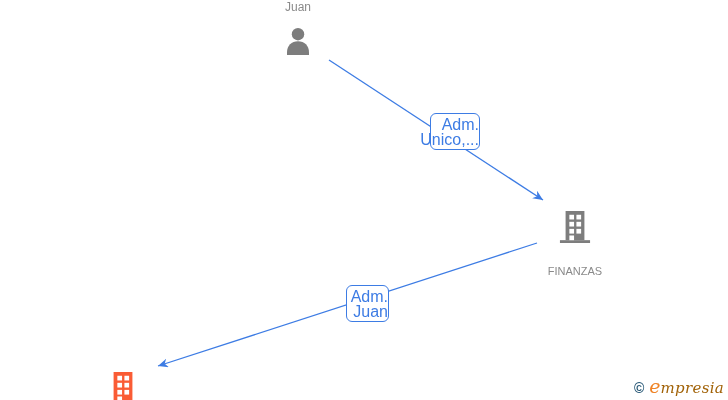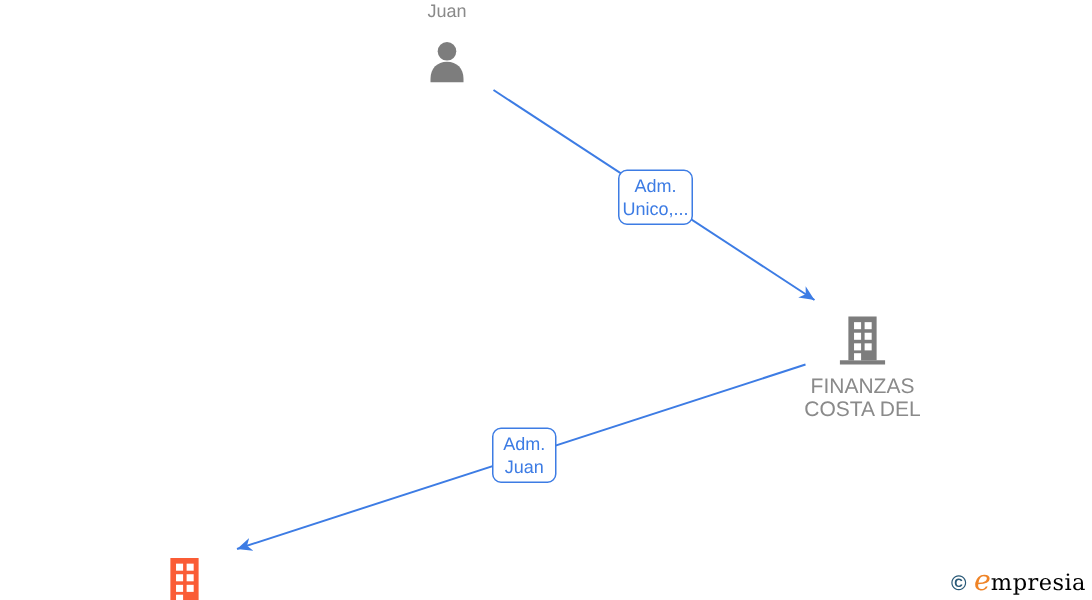--- a/index.html
+++ b/index.html
@@ -34,38 +34,39 @@
     font-size: 12px;
     line-height: 15px;
     text-align: center;
     white-space: nowrap;
   }
 
   .person-node { left: 247px; top: 0px; width: 102px; }
   .person-node .node-label { margin-bottom: 13px; }
 
   .company-node { left: 530px; top: 210px; width: 90px; }
-  .company-node .node-label { font-size: 14px; margin-top: 6px; }
+  .company-node .node-label { font-size: 11px; margin-top: 20px; }
 
   .subsidiary-node { left: 106px; top: 371px; width: 34px; }
 
   .edge-label {
     position: absolute;
     background: #ffffff;
     border: 1.5px solid #3d7ce4;
     border-radius: 6px;
     color: #3d7ce4;
-    font-size: 12px;
+    font-size: 16px;
     line-height: 15px;
     text-align: center;
     display: flex;
     flex-direction: column;
-    align-items: center;
+    align-items: flex-end;
     justify-content: center;
     cursor: pointer;
+    margin-left: 18px;
   }
   .edge-label-1 { left: 412px; top: 113px; width: 50px; height: 37px; }
   .edge-label-2 { left: 328px; top: 285px; width: 43px; height: 37px; }
 
   .watermark {
     position: absolute;
     right: 4px;
     bottom: 3px;
     display: flex;
     align-items: baseline;
@@ -79,22 +80,23 @@
   }
   .wm-e {
     font-family: "DejaVu Serif", serif;
     font-style: italic;
     font-size: 19px;
     line-height: 19px;
     color: #ef8326;
   }
   .wm-rest {
     font-family: "DejaVu Serif", serif;
+    font-style: italic;
     font-size: 15px;
-    color: #000000;
+    color: #a16207;
     letter-spacing: 0.3px;
   }
 </style>
 </head>
 <body>
 
 <div class="canvas">
 
   <svg class="edges-layer" viewBox="0 0 728 400" xmlns="http://www.w3.org/2000/svg">
     <defs>
@@ -126,21 +128,20 @@
       <rect x="11" y="4" width="5" height="5" fill="#ffffff"></rect>
       <rect x="18.5" y="4" width="5" height="5" fill="#ffffff"></rect>
       <rect x="11" y="11.5" width="5" height="5" fill="#ffffff"></rect>
       <rect x="18.5" y="11.5" width="5" height="5" fill="#ffffff"></rect>
       <rect x="11" y="19" width="5" height="5" fill="#ffffff"></rect>
       <rect x="18.5" y="19" width="5" height="5" fill="#ffffff"></rect>
       <rect x="11" y="26" width="5" height="5" fill="#ffffff"></rect>
     </svg>
     <div class="node-label">
       <div>FINANZAS</div>
-      <div>COSTA DEL</div>
     </div>
   </div>
 
   <div class="edge-label edge-label-2">
     <span>Adm.</span>
     <span>Juan</span>
   </div>
 
   <div class="node subsidiary-node">
     <svg width="32" height="34" viewBox="0 0 34 34" xmlns="http://www.w3.org/2000/svg">

